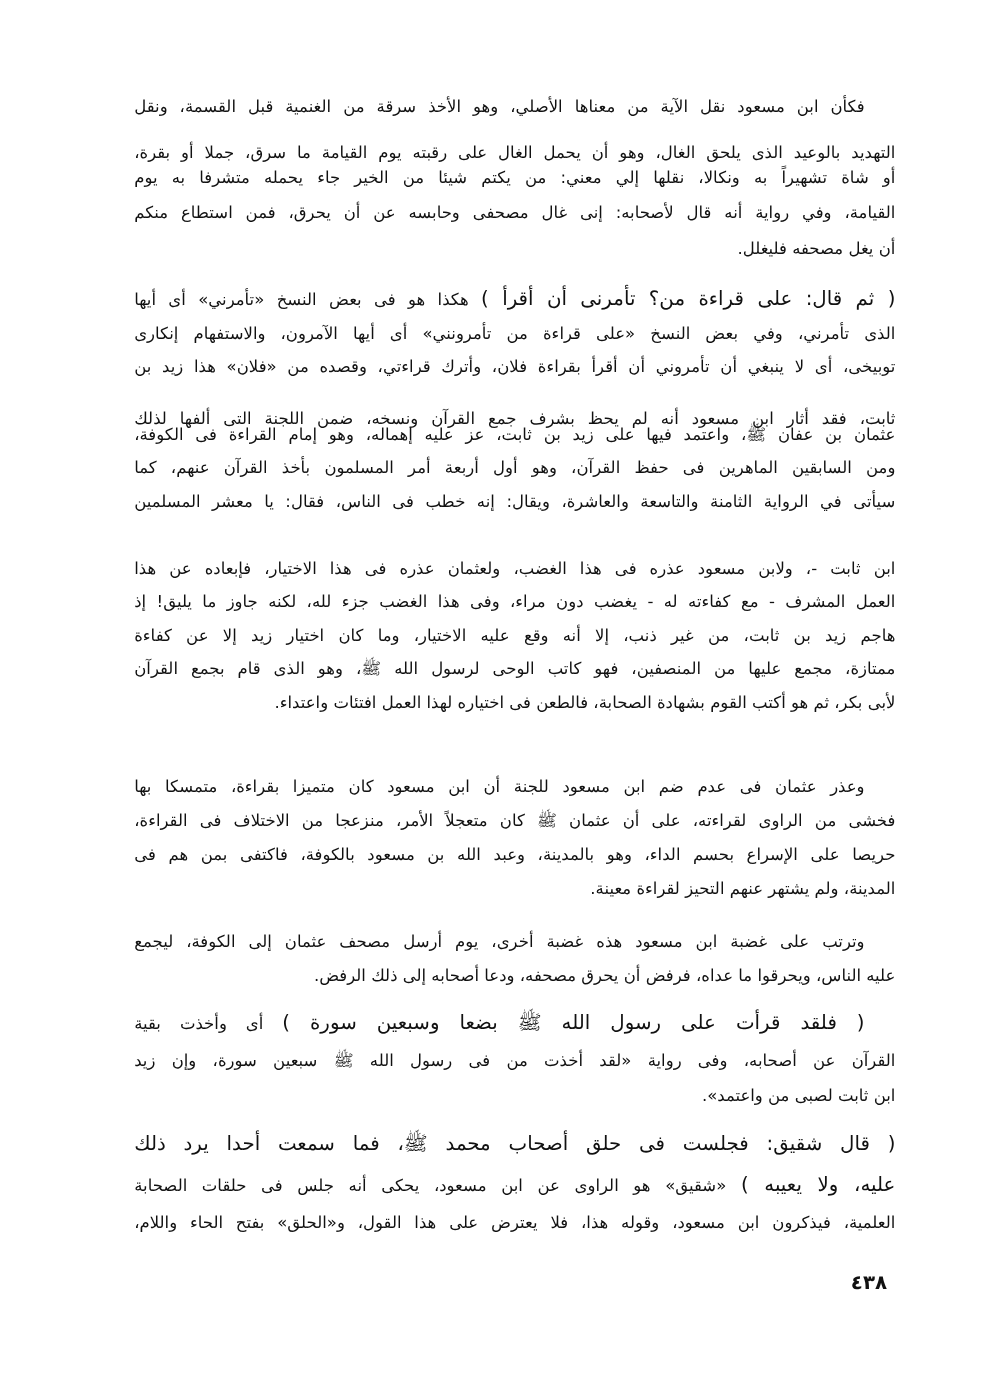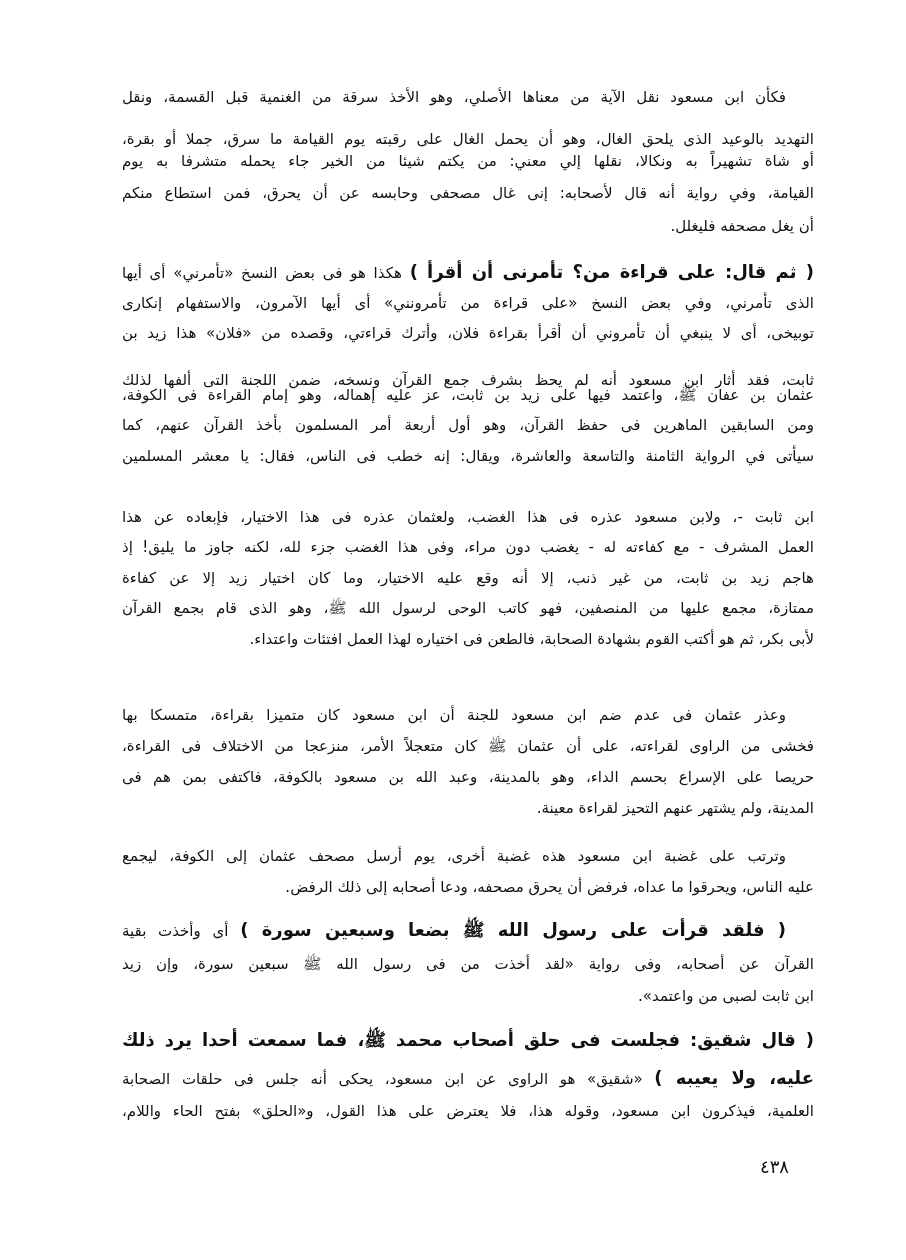--- a/index.html
+++ b/index.html
@@ -17,27 +17,27 @@
     line-height: 30px;
     font-size: 15px;
     direction: rtl;
     text-align: justify;
     text-align-last: justify;
     white-space: nowrap;
     overflow: hidden;
   }
   .line.indent { width: 664px; }
   .line.last { text-align-last: right; }
-  .line .b { font-weight: bold; font-size: 17px; }
+  .line .b { font-weight: normal; font-size: 17px; }
   .line.heading { font-size: 15px; }
   .line.heading .b { font-size: 18px; }
   .pagenum {
     position: absolute; left: 760px; top: 1156px; width: 60px;
-    font-family: "DejaVu Sans", sans-serif; font-size: 18px; font-weight: normal;
-    text-align: left; direction: rtl; color: #111;
+    font-family: "DejaVu Sans", sans-serif; font-size: 18px; font-weight: bold;
+    text-align: center; direction: rtl; color: #111;
   }
 </style>
 </head>
 <body>
 
 <div class="page">
 
   <div class="line indent" style="top:82px">فكأن ابن مسعود نقل الآية من معناها الأصلي، وهو الأخذ سرقة من الغنمية قبل القسمة، ونقل</div>
   <div class="line" style="top:124px">التهديد بالوعيد الذى يلحق الغال، وهو أن يحمل الغال على رقبته يوم القيامة ما سرق، جملا أو بقرة،</div>
   <div class="line" style="top:146px">أو شاة تشهيراً به ونكالا، نقلها إلي معني: من يكتم شيئا من الخير جاء يحمله متشرفا به يوم</div>

